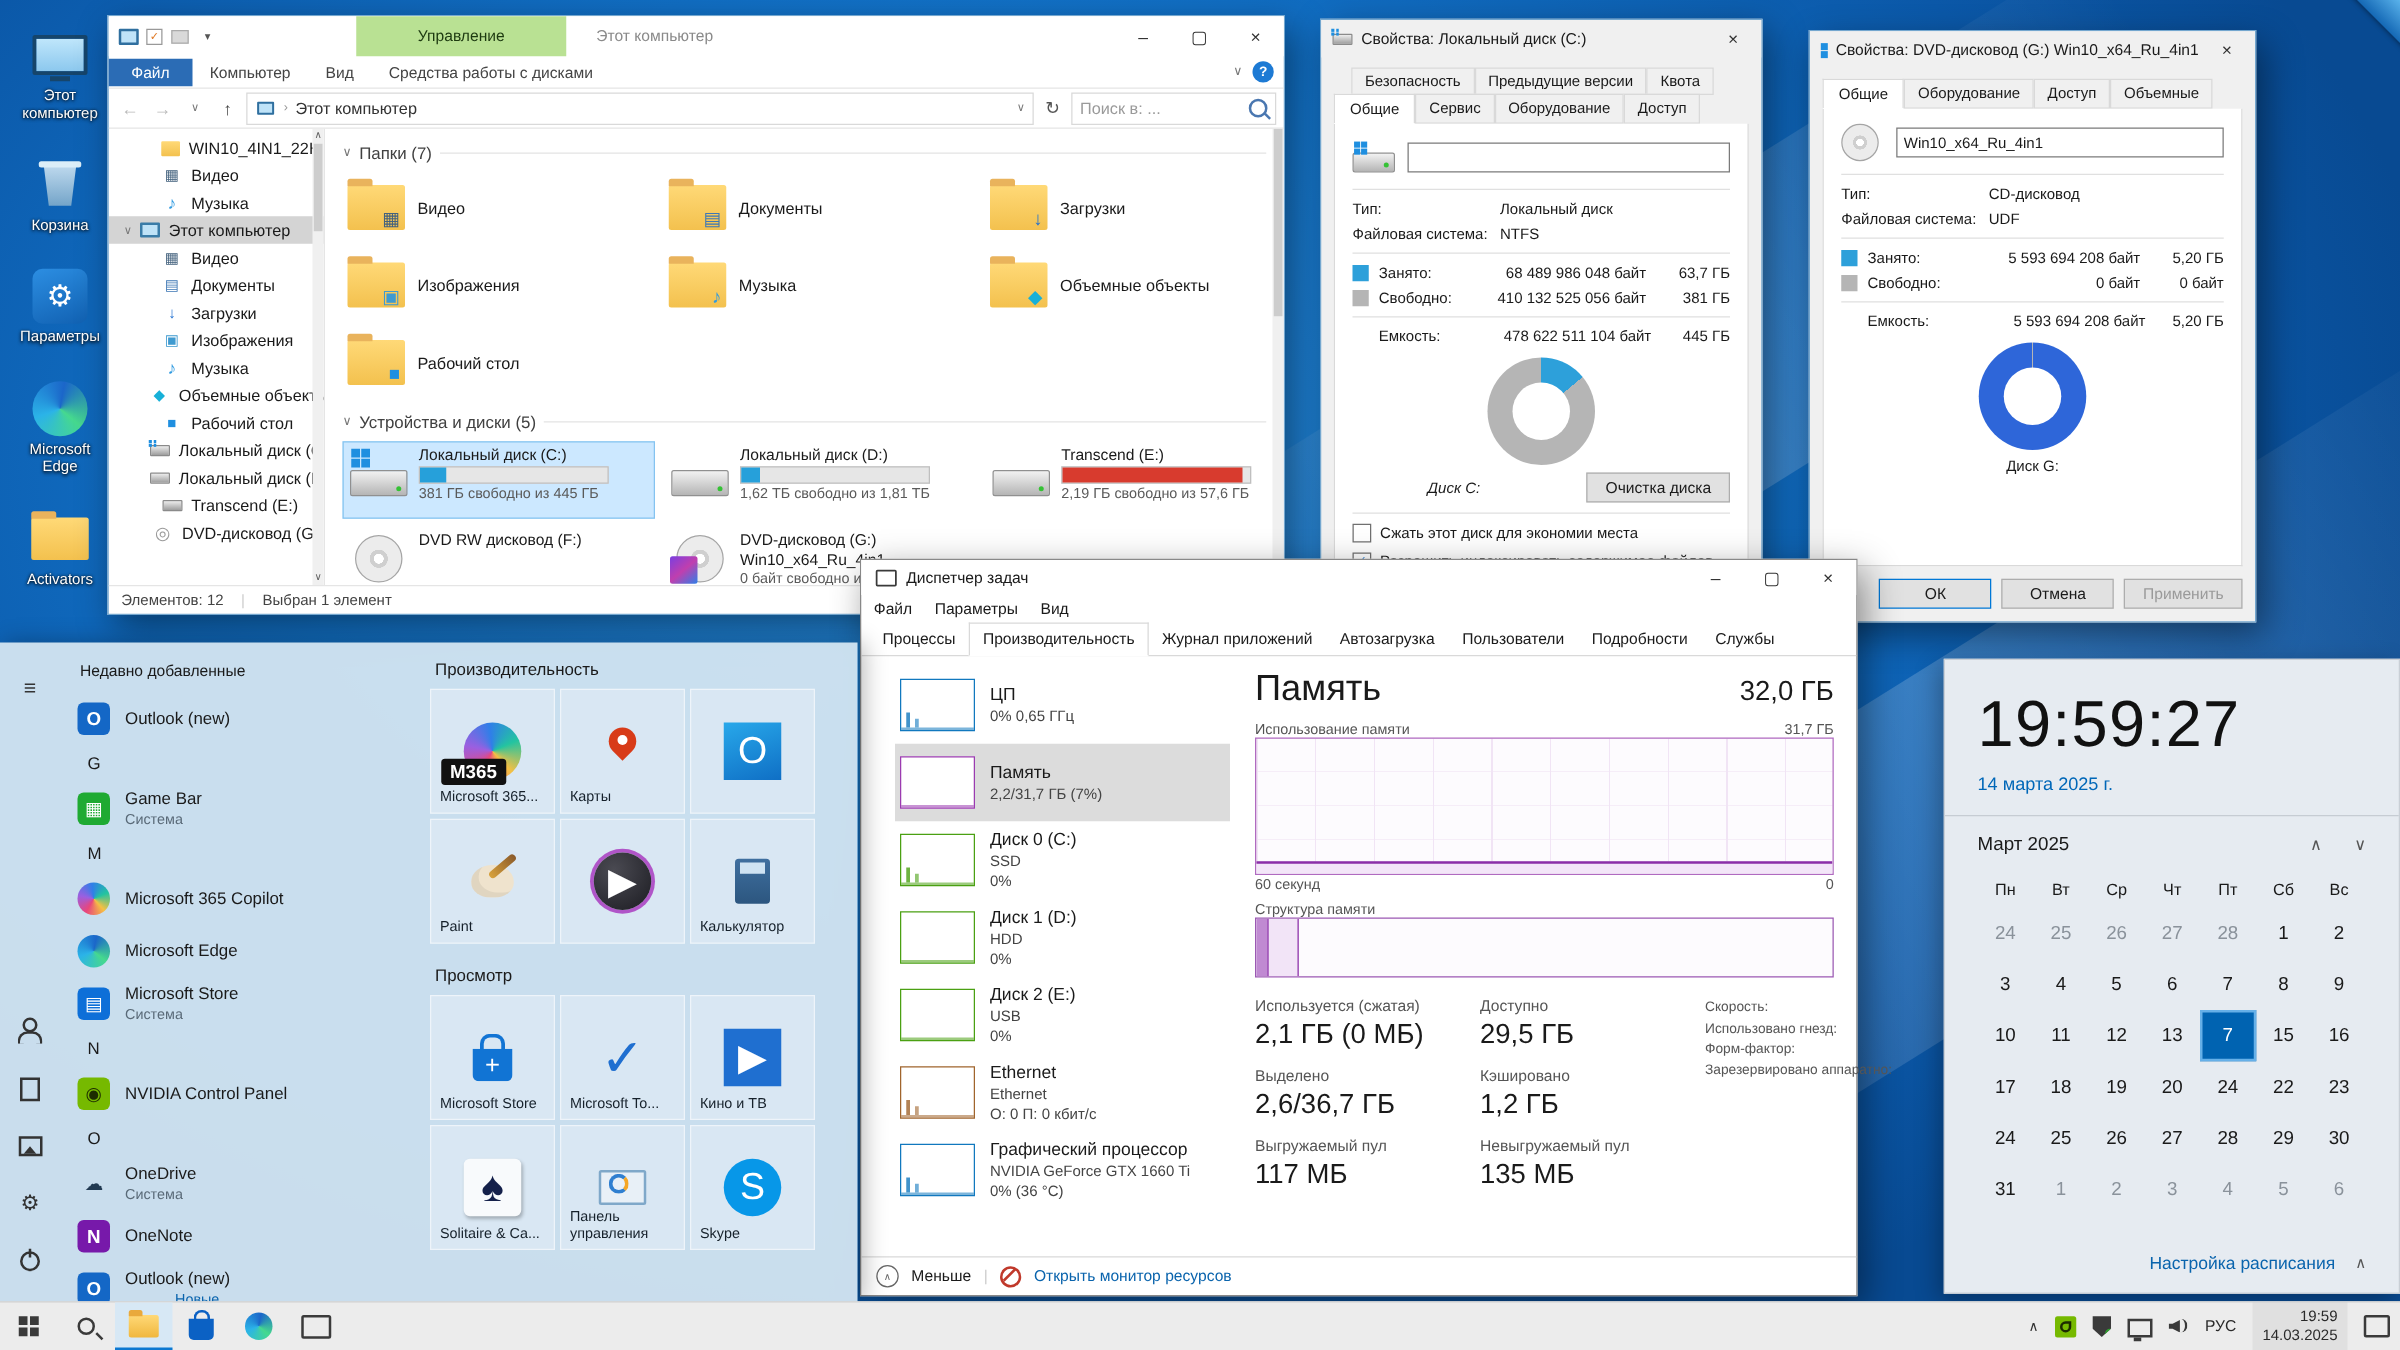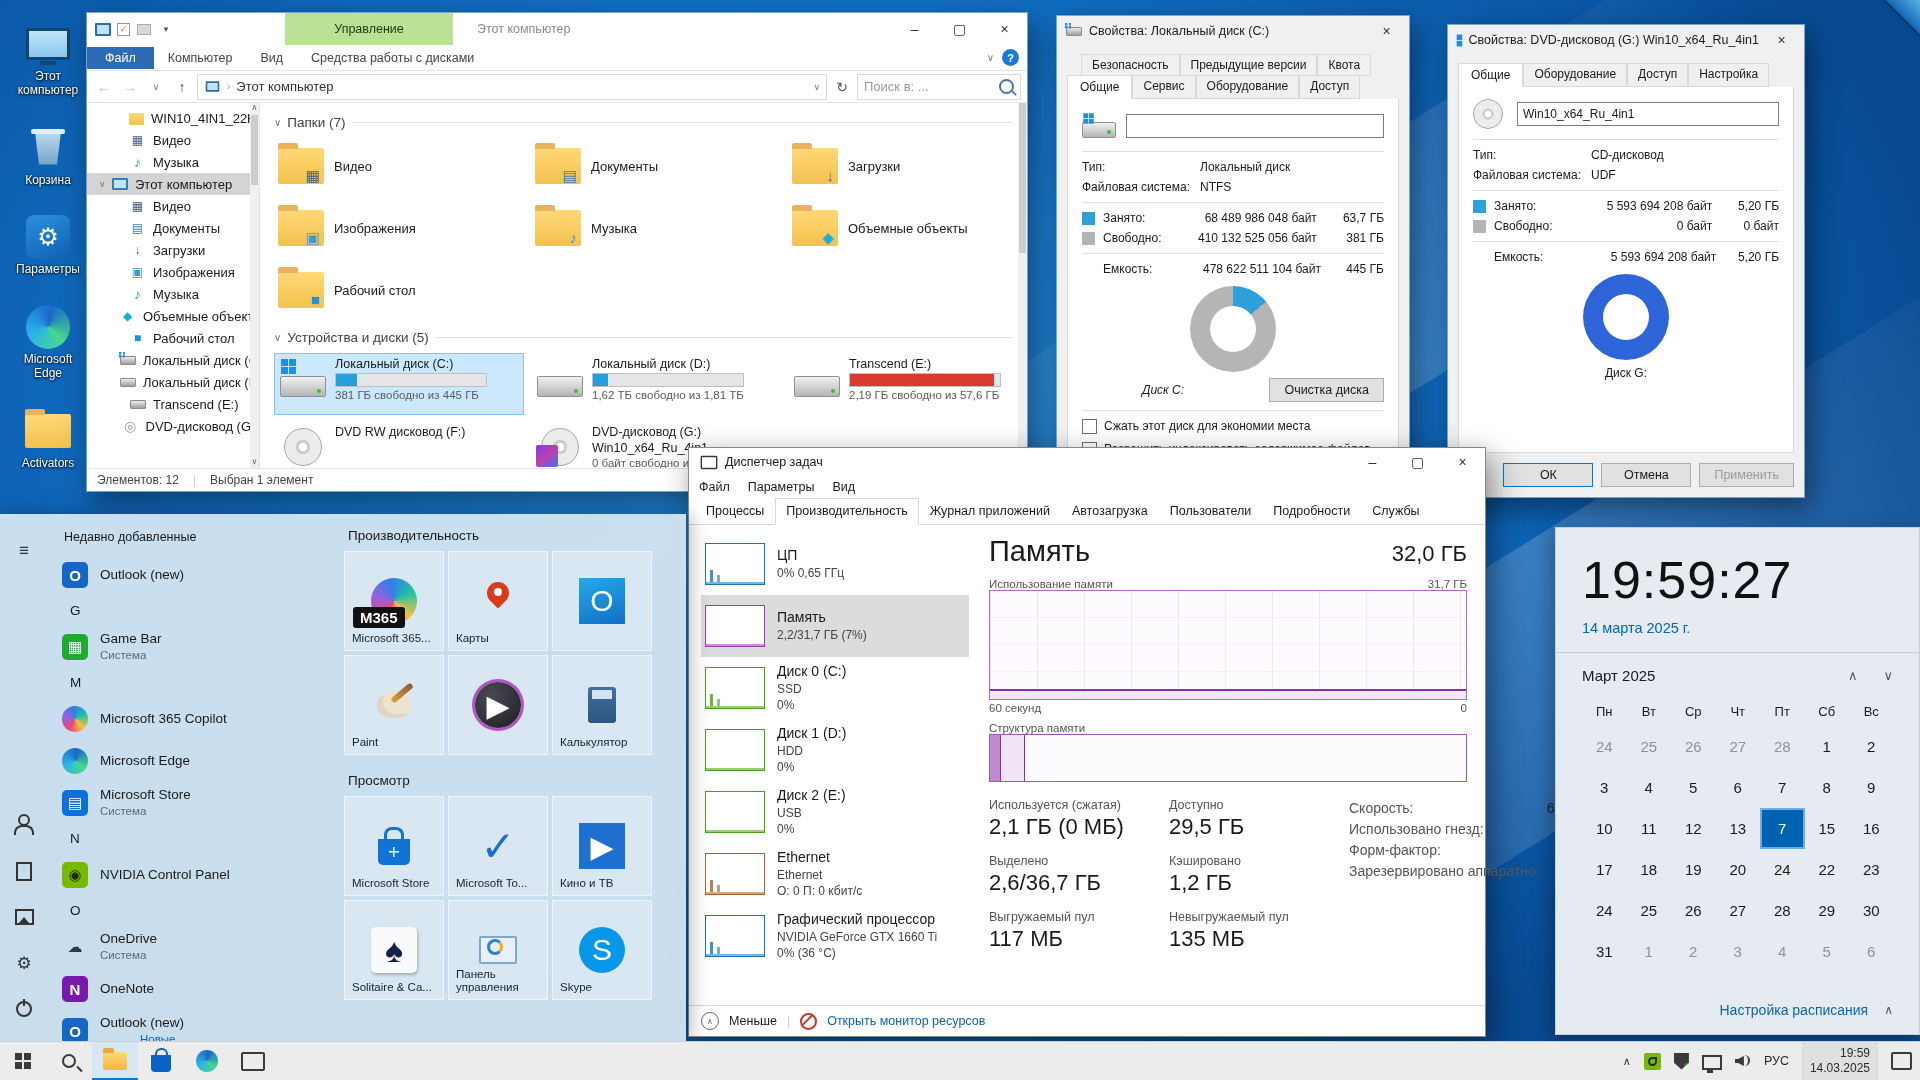--- a/index.html
+++ b/index.html
@@ -134,21 +134,21 @@
   .btnrow{display:flex;justify-content:flex-end;gap:8px;padding:10px 10px;}
   #diskProps{left:1056px;top:15px;width:352px;height:520px;z-index:20;}
   #dvdProps{left:1447px;top:24px;width:356px;height:472px;z-index:30;display:flex;flex-direction:column;}
 
   
   #taskmgr{left:688px;top:447px;width:796px;height:588px;z-index:40;display:flex;flex-direction:column;border-color:#888;}
   .menu{display:flex;gap:18px;padding:4px 10px;font-size:12.5px;color:#1a1a1a;}
   .tmtabs{display:flex;padding:0 6px;border-bottom:1px solid #d9d9d9;font-size:12.5px;}
   .tmtab{padding:5px 10px;border:1px solid transparent;color:#1a1a1a;}
   .tmtab.active{background:#fff;border-color:#d9d9d9;border-bottom-color:#fff;margin-bottom:-1px;}
-  .tmbody{flex:1;display:flex;min-height:0;}
+  .tmbody{flex:1;display:flex;min-height:0;padding-left:15px;}
   .tmside{width:268px;padding:8px 0 0 12px;overflow:hidden;}
   .srow{display:flex;gap:12px;align-items:center;height:62px;padding-left:4px;}
   .srow.sel{background:#dcdcdc;}
   .sbox2{width:58px;height:40px;border:1px solid;background:#fff;position:relative;flex:none;}
   .sbox2 .base{position:absolute;left:0;right:0;bottom:0;height:2px;opacity:.55;}
   .sbox2.spark::before{content:"";position:absolute;left:4px;bottom:2px;width:3px;height:12px;background:currentColor;opacity:.8;}
   .sbox2.spark::after{content:"";position:absolute;left:11px;bottom:2px;width:3px;height:7px;background:currentColor;opacity:.6;}
   .stxt{font-size:13px;line-height:1.25;min-width:0;}
   .stxt .t{font-size:14px;}
   .stxt .s{color:#444;font-size:12px;white-space:nowrap;}
@@ -162,21 +162,21 @@
   .mgraph{position:relative;height:108px;border:1px solid #b06ac0;background:repeating-linear-gradient(90deg,#f1e4f5 0 1px,transparent 1px 47px),repeating-linear-gradient(0deg,#f6edf8 0 1px,transparent 1px 27px),#fdfbfe;overflow:hidden;}
   .mfill{position:absolute;left:0;right:0;bottom:0;background:#f3e6f8;border-top:2px solid #8b2fa8;}
   .axis{display:flex;color:#555;font-size:11.5px;margin:2px 0 8px 0;}
   .axis .r{margin-left:auto;}
   .mcomp{height:46px;border:1px solid #9b59b3;background:#fdfbfe;display:flex;overflow:hidden;}
   .mcomp .seg{height:100%;border-right:1px solid #8b2fa8;}
   .stats{display:flex;margin-top:16px;}
   .sgrid{display:grid;grid-template-columns:170px 150px;gap:14px 10px;}
   .stat .lab{color:#555;font-size:12.5px;}
   .stat .val{font-size:22px;font-weight:300;margin-top:2px;}
-  .dets{margin-left:30px;font-size:14px;color:#555;line-height:1.5;}
+  .dets{margin-left:30px;font-size:11px;color:#555;line-height:1.5;}
   .drow2{display:flex;width:260px;}
   .drow2 .v{margin-left:auto;color:#1a1a1a;}
   .tmfoot{border-top:1px solid #d9d9d9;height:30px;display:flex;align-items:center;gap:10px;padding:0 12px;font-size:12.5px;}
   .circ{width:16px;height:16px;border:1px solid #666;border-radius:50%;display:flex;align-items:center;justify-content:center;font-size:8px;color:#666;}
   .vsep{color:#ccc;}
   .resmon{width:13px;height:13px;border:2px solid #c0392b;border-radius:50%;position:relative;}
   .resmon::after{content:"";position:absolute;left:-1px;top:4px;width:13px;height:2px;background:#c0392b;transform:rotate(-45deg);}
   .link{color:#0a64ad;}
 
   
@@ -687,21 +687,21 @@
     <div class="tbtns">
         <span class="tbtn">×</span>
       </div>
   </div>
   <div class="tabs2">
     <div class="trow2">
 
     <span class="ptab act">Общие</span>
         <span class="ptab">Оборудование</span>
         <span class="ptab">Доступ</span>
-        <span class="ptab">Настройка</span>
+        <span class="ptab">Объемные</span>
       </div>
   </div>
   <div class="page" style="flex:1;">
     <div class="nameline">
       <span style="width:34px;">
           <span class="disc-ic" style="width:28px;height:28px;display:block;"></span>
         </span>
       <span class="namein">Win10_x64_Ru_4in1</span>
     </div>
     <div class="hr"></div>

